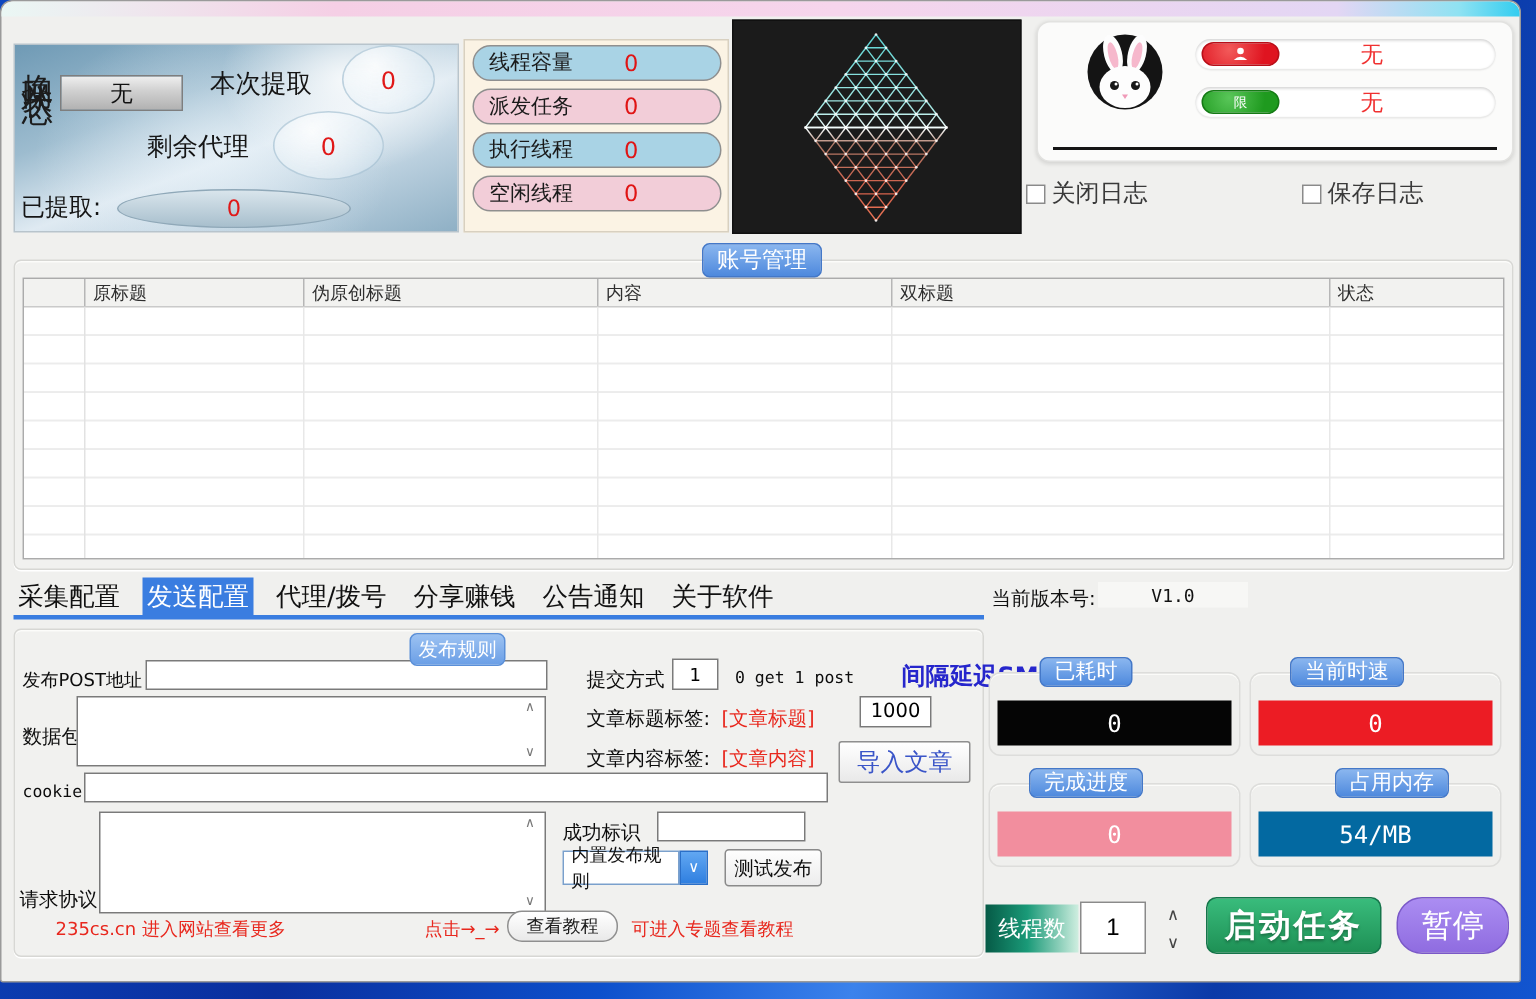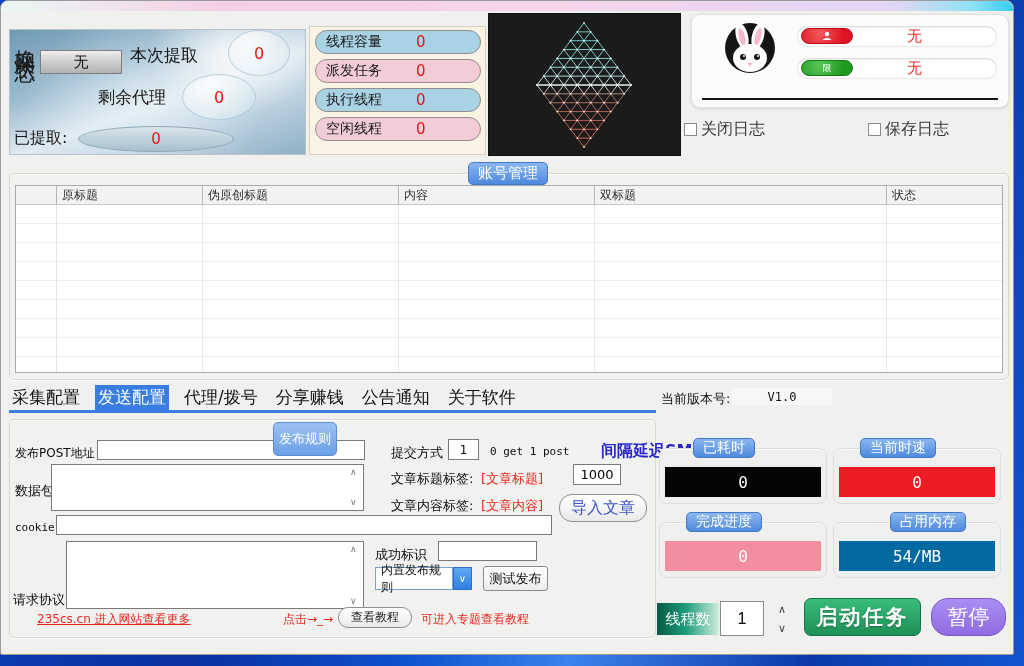--- a/index.html
+++ b/index.html
@@ -138,21 +138,21 @@
   .flabel { position:absolute; font-size:12px; color:#0c0c0c; }
   .finput {
     position:absolute; background:#fff; border:1px solid #7a7a7a;
     font-size:12px; padding:0 4px; font-family:"DejaVu Sans","Liberation Sans",sans-serif;
   }
   .ftextarea { position:absolute; background:#fff; border:1px solid #7a7a7a; }
   .scroll-arrow { position:absolute; font-size:9px; color:#777; }
   .redtxt { position:absolute; font-size:13px; color:#e8281e; }
   .mono { font-family:"DejaVu Sans Mono",monospace; }
   .roundbtn {
-    position:absolute; border:1px solid #8f8f8f; border-radius:13px;
+    position:absolute; border:1px solid #8f8f8f; border-radius:2px;
     background:linear-gradient(180deg,#ffffff,#e9e9e9);
     display:flex; align-items:center; justify-content:center;
   }
   .dd-box { position:absolute; background:#fff; border:1px solid #7aa0cc; font-size:12px; color:#111; display:flex; align-items:center; padding-left:5px; }
   .dd-arrow {
     position:absolute; width:19px; background:linear-gradient(180deg,#61a7f2,#2f7fe0);
     border:1px solid #2a6fc8; color:#fff; font-size:10px;
     display:flex; align-items:center; justify-content:center;
   }
   .plainbtn { position:absolute; background:linear-gradient(180deg,#fefefe,#ececec); border:1px solid #8a8a8a; border-radius:3px; font-size:13px; color:#111; display:flex; align-items:center; justify-content:center; }
@@ -191,21 +191,21 @@
 </style>
 </head>
 <body>
 
 <div class="window">
   <div class="titlebar"></div>
 
   <div class="img-panel">
     <div class="vlabel">换网状态</div>
     <button class="btn-silver">无</button>
-    <div class="img-lbl" style="left:120px;top:14px;">本次提取</div>
+    <div class="img-lbl" style="left:130px;top:14px;">本次提取</div>
     <div class="bubble" style="left:218px;top:0px;width:62px;height:46px;">0</div>
     <div class="img-lbl" style="left:88px;top:56px;">剩余代理</div>
     <div class="bubble" style="left:172px;top:44px;width:74px;height:46px;">0</div>
     <div class="img-lbl" style="left:4px;top:98px;font-size:16px;">已提取:</div>
     <div class="tray">0</div>
   </div>
 
   <div class="counters">
     <div class="pill blue">
       <span>线程容量</span>
@@ -420,21 +420,21 @@
     <span class="tab">代理/拨号</span>
     <span class="tab">分享赚钱</span>
     <span class="tab">公告通知</span>
     <span class="tab">关于软件</span>
   </div>
   <div class="tab-underline"></div>
   <div class="version-lbl">当前版本号:</div>
   <div class="version-box">V1.0</div>
 
   <div class="groupbox" style="left:8px;top:418px;width:647px;height:219px;"></div>
-  <div class="badge" style="left:272px;top:421px;width:64px;height:34px;font-size:13px;background:linear-gradient(180deg,#9cc2f2,#6b9fe6);border-color:#5a8fd8;">发布规则</div>
+  <div class="badge" style="left:272px;top:421px;width:64px;height:22px;font-size:13px;background:linear-gradient(180deg,#9cc2f2,#6b9fe6);border-color:#5a8fd8;">发布规则</div>
 
   <div class="flabel" style="left:14px;top:444px;">发布POST地址</div>
   <input class="finput" style="left: 96px; top: 439px; width: 268px; height: 20px;">
   <div class="flabel" style="left:390px;top:443px;font-size:13px;">提交方式</div>
   <input class="finput" style="left: 447px; top: 438px; width: 31px; height: 21px; text-align: center;" value="1">
   <div class="flabel mono" style="left:489px;top:444px;font-size:11px;">0 get 1 post</div>
 
   <div class="flabel" style="left:14px;top:481px;font-size:13px;">数据包</div>
   <textarea class="ftextarea" style="left: 50px; top: 463px; width: 313px; height: 47px; resize: none;"></textarea>
   <span class="scroll-arrow" style="left:349px;top:466px;">∧</span>
@@ -456,21 +456,21 @@
   <span class="scroll-arrow" style="left:349px;top:543px;">∧</span>
   <span class="scroll-arrow" style="left:349px;top:595px;">∨</span>
   <div class="flabel" style="left:12px;top:590px;font-size:13px;">请求协议</div>
 
   <div class="flabel" style="left:374px;top:545px;font-size:13px;">成功标识</div>
   <input class="finput" style="left: 437px; top: 540px; width: 99px; height: 20px;">
   <div class="dd-box" style="left:374px;top:566px;width:78px;height:23px;">内置发布规则</div>
   <div class="dd-arrow" style="left:452px;top:566px;height:23px;">∨</div>
   <button class="plainbtn" style="left:482px;top:565px;width:65px;height:25px;">测试发布</button>
 
-  <div class="redtxt" style="left:36px;top:610px;font-size:12px;text-decoration:underline;">235cs.cn 进入网站查看更多</div>
+  <div class="redtxt" style="left:36px;top:610px;font-size:12px;">235cs.cn 进入网站查看更多</div>
   <div class="redtxt" style="left:282px;top:610px;font-size:12px;">点击→_→</div>
   <button class="roundbtn" style="left:337px;top:606px;width:74px;height:21px;font-size:12px;color:#1a1a1a;border-radius:10px;">查看教程</button>
   <div class="redtxt" style="left:420px;top:610px;font-size:12px;">可进入专题查看教程</div>
 
   <div class="stat-card" style="left:658px;top:447px;">
     <div class="stat-val" style="background: rgb(5, 5, 5);">0</div>
   </div>
   <div class="badge stat-badge" style="left:692px;top:437px;">已耗时</div>
   <div class="stat-card" style="left:832px;top:447px;">
     <div class="stat-val" style="background: rgb(236, 28, 36);">0</div>

